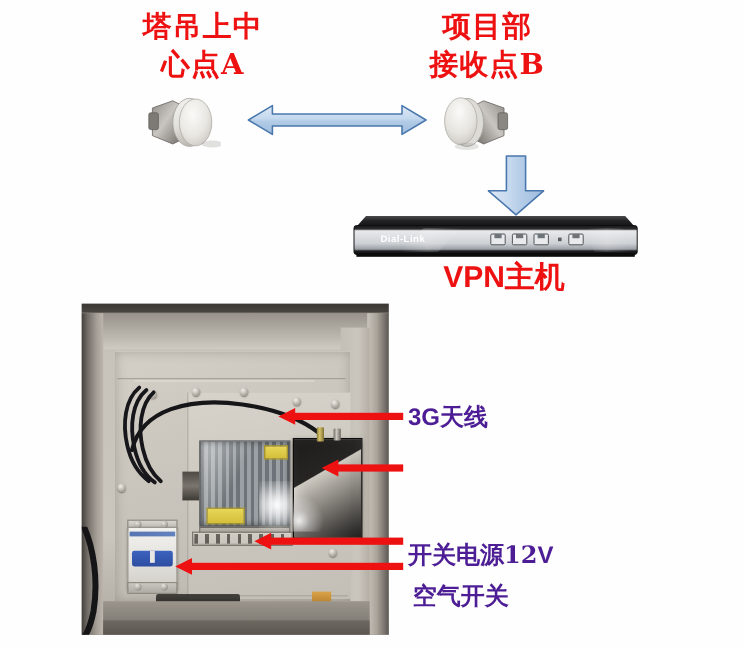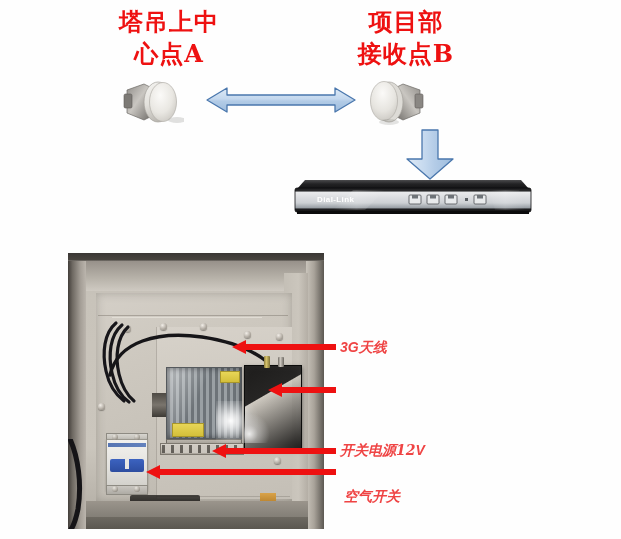--- a/index.html
+++ b/index.html
@@ -278,35 +278,34 @@
   #arr-2 { left: 268px; top: 383px; width: 68px; }
   #arr-2 .shaft { left: 13px; width: 55px; }
   #arr-3 { left: 212px; top: 444px; width: 124px; }
   #arr-3 .shaft { left: 13px; width: 111px; }
   #arr-4 { left: 146px; top: 465px; width: 190px; }
   #arr-4 .shaft { left: 13px; width: 177px; }
 
   
   .callout {
     position: absolute;
-    color: #ef4444;
+    color: #4c1d95;
     font-family: "DejaVu Serif", "Liberation Serif", serif;
     font-weight: bold;
-    font-size: 14px;
+    font-size: 20px;
     line-height: 20px;
     white-space: nowrap;
-    font-style: italic;
   }
   .callout .lat {
     font-family: "Liberation Sans", "DejaVu Sans", sans-serif;
     font-weight: bold;
   }
   #lbl-1 { left: 340px; top: 337px; }
   #lbl-2 { left: 340px; top: 380px; }
-  #lbl-3 { left: 340px; top: 440px; }
+  #lbl-3 { left: 340px; top: 452px; }
   #lbl-4 { left: 344px; top: 486px; }
 </style>
 </head>
 <body>
 
 <div id="stage">
 
   <div class="cn-title" id="title-b">项目部
 接收点B</div>
   <div class="cn-title" id="title-a">塔吊上中
@@ -421,20 +420,21 @@
       <rect x="152" y="17" width="12" height="9" rx="1" fill="#e8eaec" stroke="#4b4f53" stroke-width="0.8"></rect>
       <rect x="155" y="17" width="6" height="3.5" fill="#6e7378"></rect>
       <rect x="172" y="20" width="3" height="3" fill="#5a5f64"></rect>
       <rect x="181" y="17" width="12" height="9" rx="1" fill="#e8eaec" stroke="#4b4f53" stroke-width="0.8"></rect>
       <rect x="184" y="17" width="6" height="3.5" fill="#6e7378"></rect>
     </g>
 
     <rect x="4" y="33" width="232" height="3" fill="#0b0b0c"></rect>
   </svg>
 
+  <div id="vpn-label"><span class="lat">VPN</span><span>主机</span></div>
 
   <div id="photo-wrap">
     <div class="ph" id="cab-outer"></div>
     <div class="ph" id="cab-tophood"></div>
     <div class="ph" id="cab-leftjamb"></div>
     <div class="ph" id="cab-rightjamb"></div>
     <div class="ph" id="cab-rightwall"></div>
     <div class="ph" id="cab-backplate"></div>
     <div class="ph seam" id="seam1"></div>
     <div class="ph seam" id="seam2"></div>

